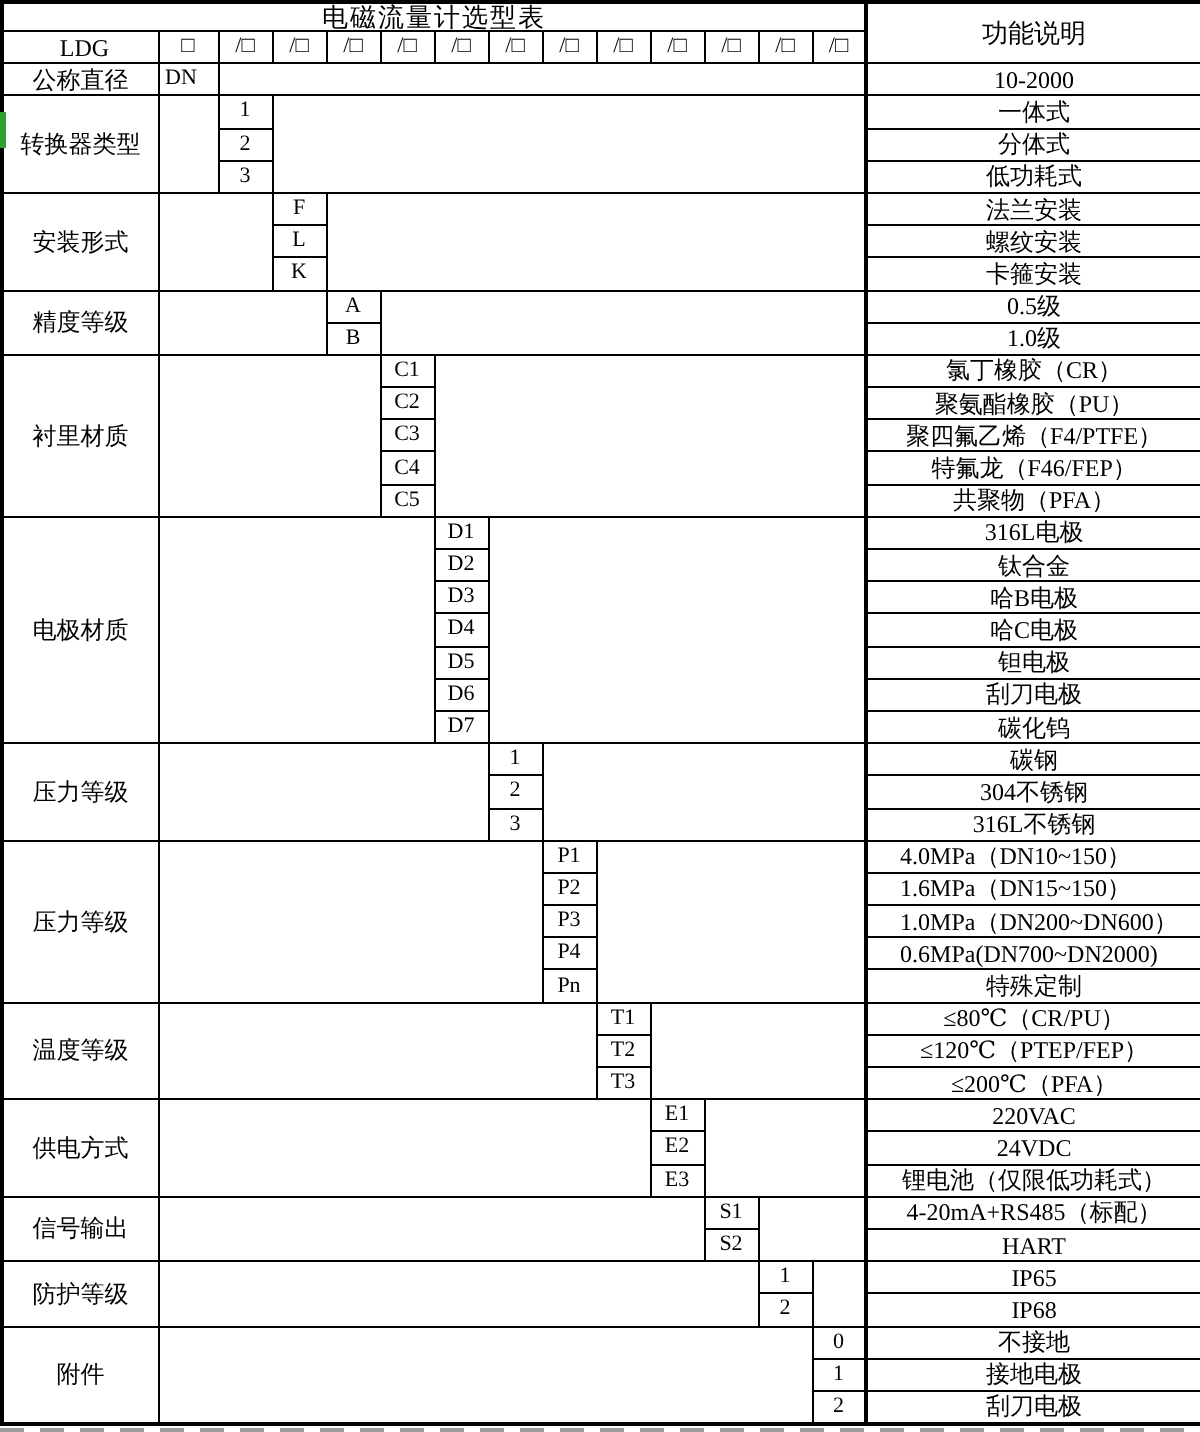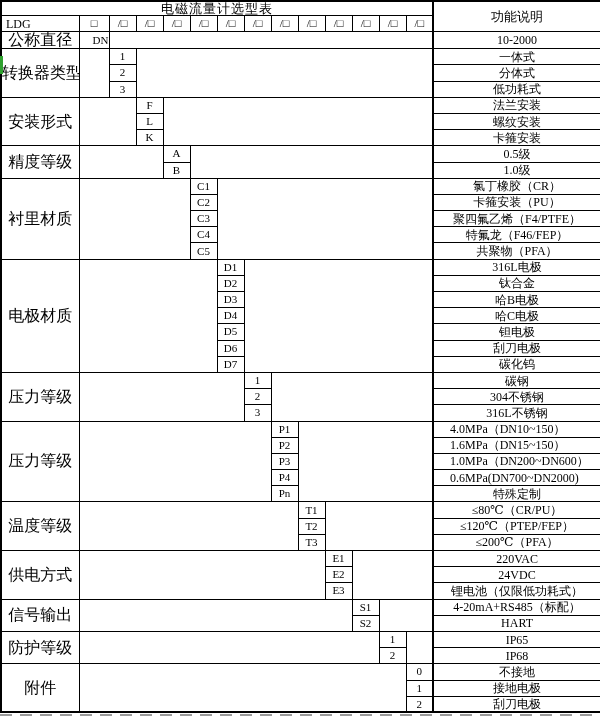--- a/index.html
+++ b/index.html
@@ -13,23 +13,23 @@
     border:2px solid #000;
   }
   td{
     border:1px solid #000;text-align:center;vertical-align:middle;
     font-size:12px;line-height:1;padding:0;overflow:hidden;white-space:nowrap;
   }
   tr{height:16.2px;}
   tr.t{height:14px;margin-top:44px;}
   td.title{font-size:13px;letter-spacing:1px;}
   td.funchdr{font-size:13px;}
-  td.cat{font-size:16px;}
-  td.ldg{text-align:left;padding-left:4px;}
-  td.c0{text-align:right;padding-left:3px;}
+  td.cat{font-size:12px;}
+  td.ldg{text-align:center;padding-left:4px;}
+  td.c0{text-align:left;padding-left:3px;}
   td.code{font-size:11px;}
   td.slot{font-size:11px;}
   td.fc{border-left:2px solid #000;}
   td.func{font-size:12px;}
   td.func.left{text-align:left;padding-left:16px;}
   .green-artifact{
     position:absolute;left:0;top:56px;width:3px;height:18px;
     background:#2fa12f;z-index:5;
   }
   .bottom-dash{
@@ -137,21 +137,21 @@
 
   <tr>
     <td class="cat" rowspan="5">衬里材质</td>
     <td colspan="4" rowspan="5"></td>
     <td class="code">C1</td>
     <td colspan="8" rowspan="5"></td>
     <td class="func fc">氯丁橡胶（CR）</td>
   </tr>
   <tr>
     <td class="code">C2</td>
-    <td class="func fc">卡箍安装（PU）</td>
+    <td class="func fc">聚氨酯橡胶（PU）</td>
   </tr>
   <tr>
     <td class="code">C3</td>
     <td class="func fc">聚四氟乙烯（F4/PTFE）</td>
   </tr>
   <tr>
     <td class="code">C4</td>
     <td class="func fc">特氟龙（F46/FEP）</td>
   </tr>
   <tr>

